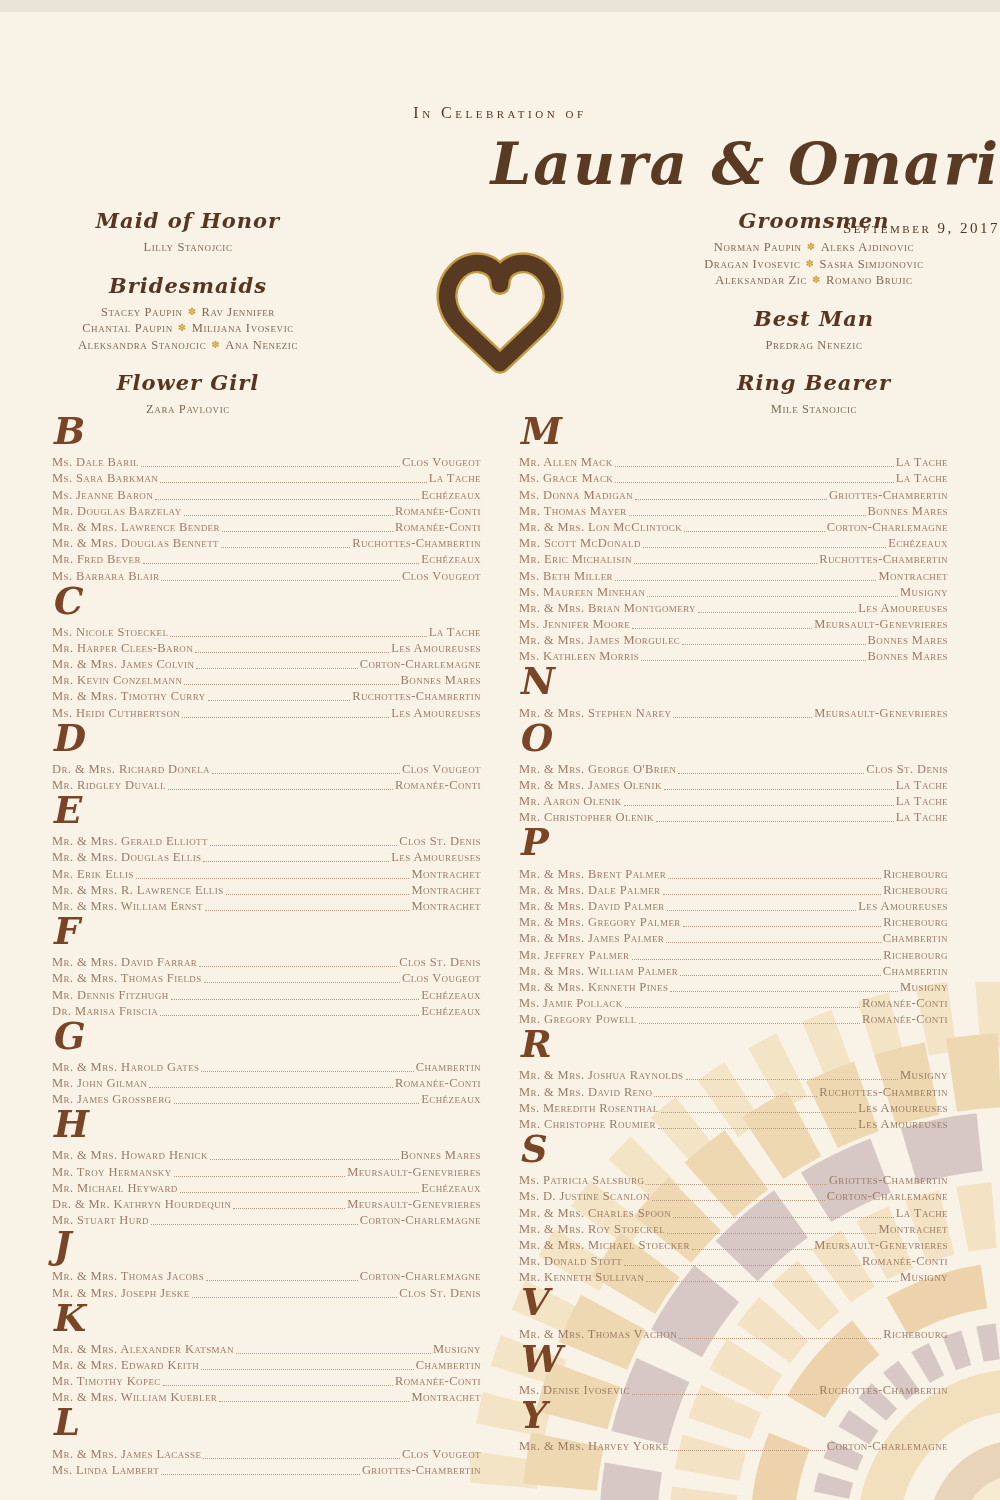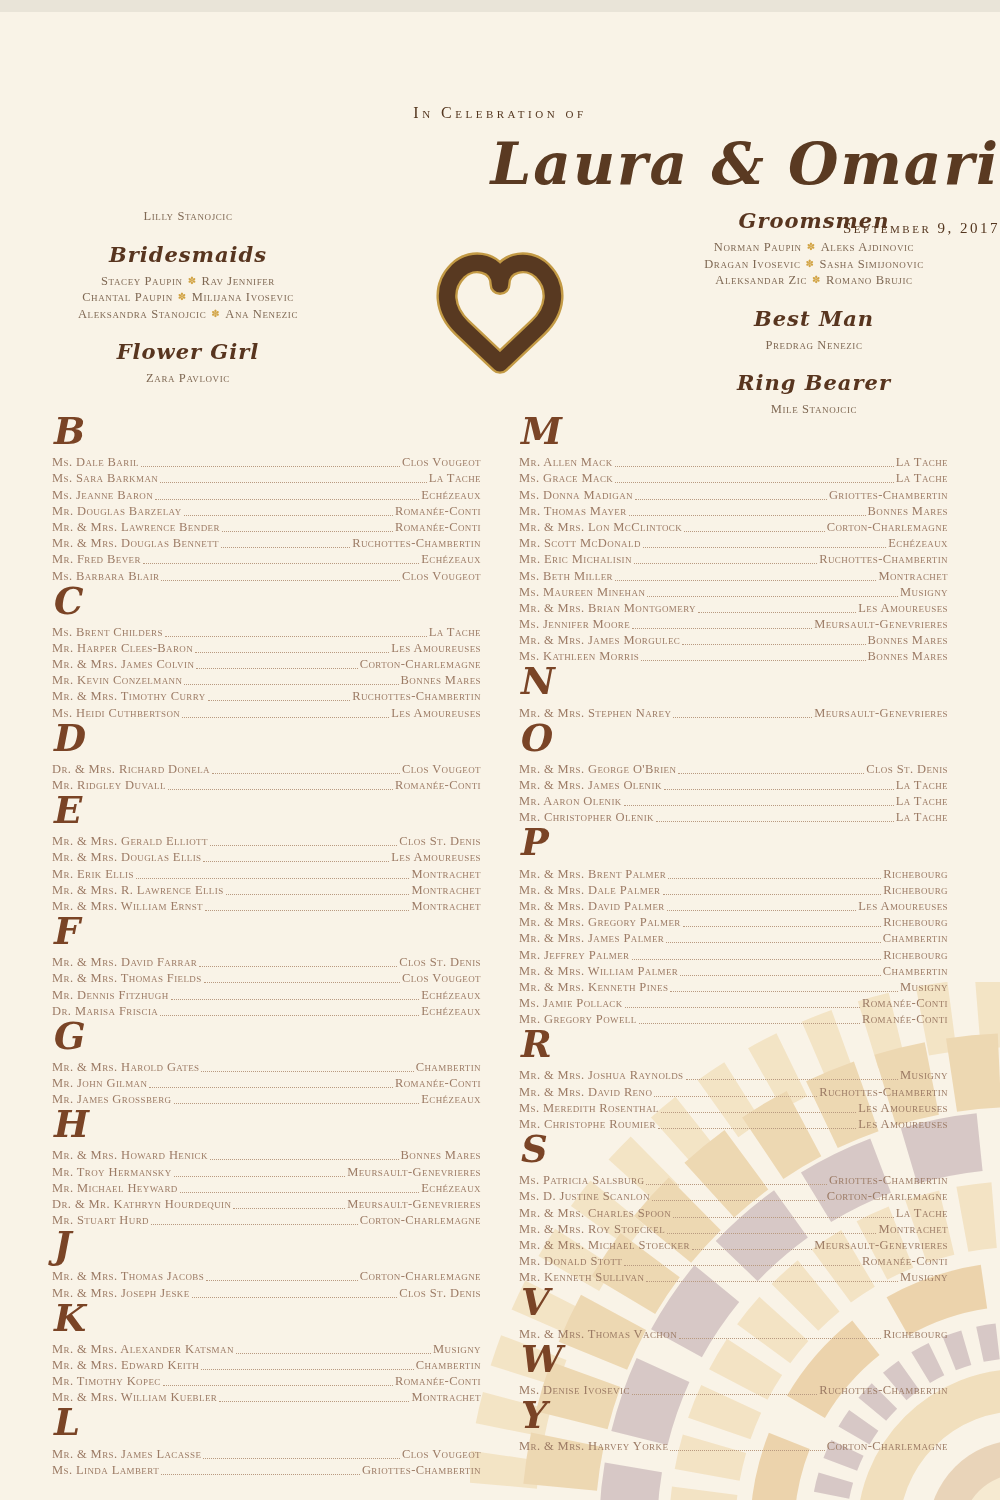--- a/index.html
+++ b/index.html
@@ -83,20 +83,21 @@
 
   <div class="heart-wrap">
     <svg width="136" height="126" viewBox="0 0 200 180" aria-hidden="true">
       <path d="M100 48 C100 16 60 6 38 28 C14 52 18 86 44 111 L100 164 L156 111 C182 86 186 52 162 28 C140 6 100 16 100 48 Z" fill="none" stroke="#c39a45" stroke-width="31" stroke-linejoin="round"></path>
       <path d="M100 48 C100 16 60 6 38 28 C14 52 18 86 44 111 L100 164 L156 111 C182 86 186 52 162 28 C140 6 100 16 100 48 Z" fill="none" stroke="#583921" stroke-width="24" stroke-linejoin="round"></path>
     </svg>
   </div>
 
   <div class="party party-left" id="party-left">
       <div class="party-group">
+        <div class="party-title">Maid of Honor</div>
         <div class="party-line"><span class="party-name">Lilly Stanojcic</span></div>
       </div>
       <div class="party-group">
         <div class="party-title">Bridesmaids</div>
         <div class="party-line"><span class="party-name">Stacey Paupin</span><span class="flower">✽</span><span class="party-name">Rav Jennifer</span></div>
         <div class="party-line"><span class="party-name">Chantal Paupin</span><span class="flower">✽</span><span class="party-name">Milijana Ivosevic</span></div>
         <div class="party-line"><span class="party-name">Aleksandra Stanojcic</span><span class="flower">✽</span><span class="party-name">Ana Nenezic</span></div>
       </div>
       <div class="party-group">
         <div class="party-title">Flower Girl</div>
@@ -161,21 +162,21 @@
           </div>
           <div class="guest-row">
             <span class="guest-name">Ms. Barbara Blair</span>
             <span class="leader"></span>
             <span class="guest-table">Clos Vougeot</span>
           </div>
         </section>
         <section class="letter-section">
           <div class="letter">C</div>
           <div class="guest-row">
-            <span class="guest-name">Ms. Brent Childers</span>
+            <span class="guest-name">Ms. Nicole Stoeckel</span>
             <span class="leader"></span>
             <span class="guest-table">La Tache</span>
           </div>
           <div class="guest-row">
             <span class="guest-name">Mr. Harper Clees-Baron</span>
             <span class="leader"></span>
             <span class="guest-table">Les Amoureuses</span>
           </div>
           <div class="guest-row">
             <span class="guest-name">Mr. &amp; Mrs. James Colvin</span>

